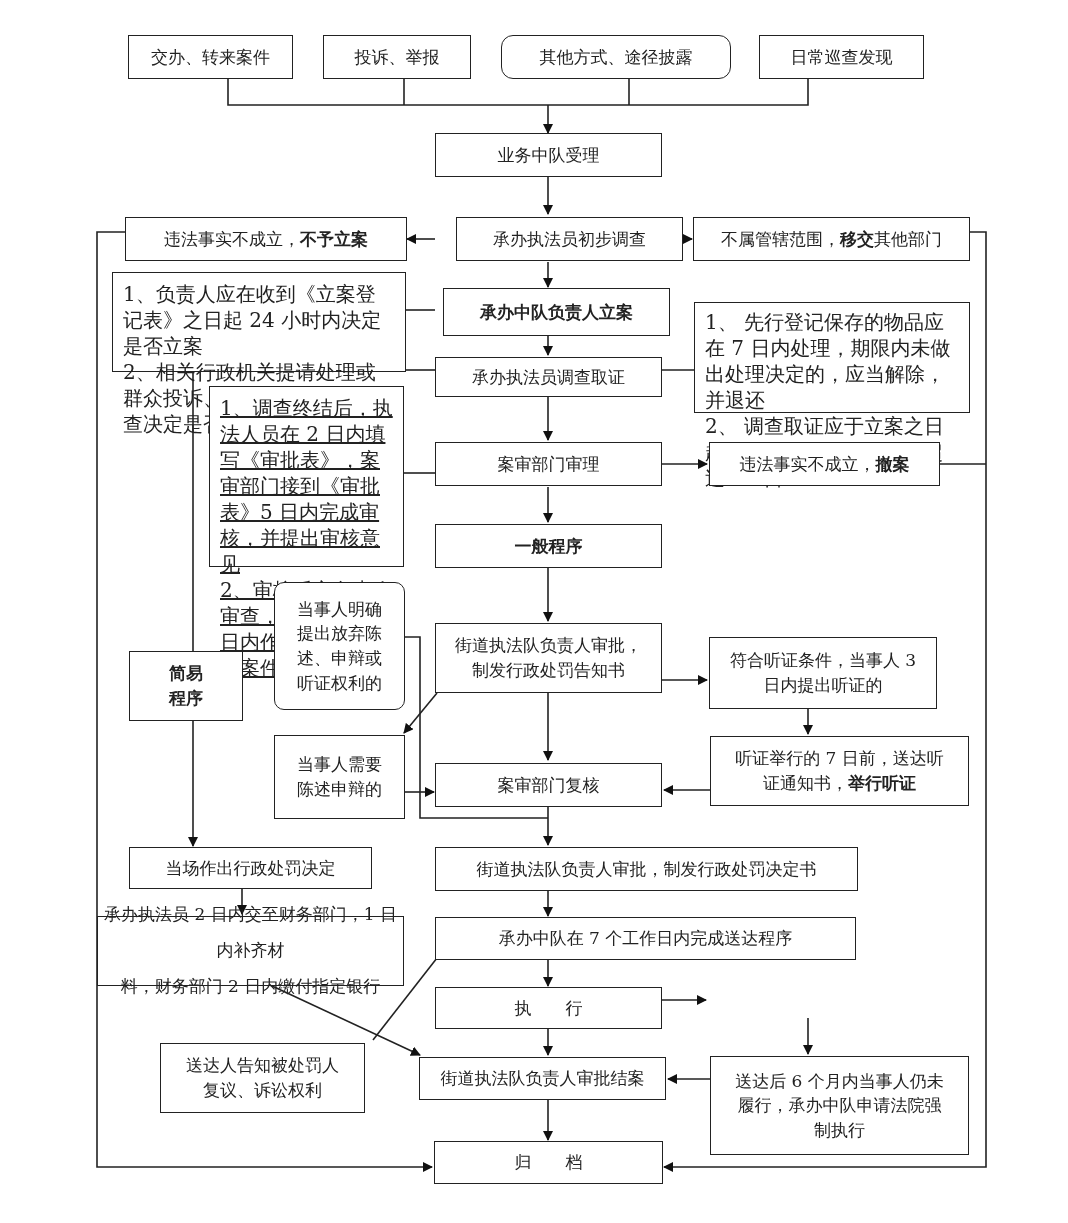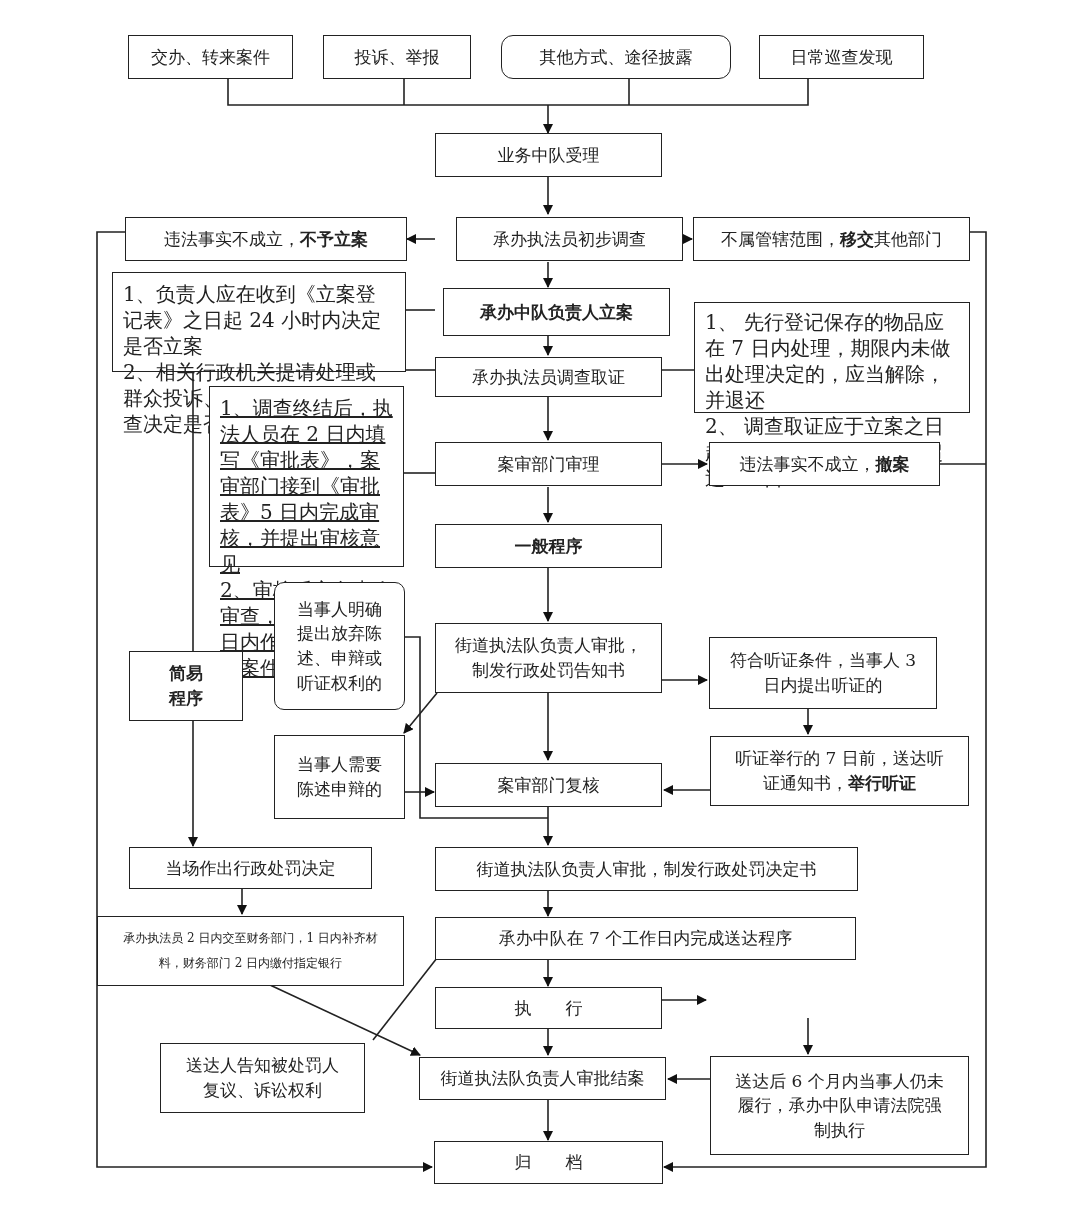--- a/index.html
+++ b/index.html
@@ -6,21 +6,21 @@
   body { width: 1068px; height: 1223px; position: relative; overflow: hidden;
          font-family: "DejaVu Serif", "Liberation Serif", serif; color: #222; }
   #canvas { position: absolute; left: 0; top: 0; width: 1068px; height: 1223px; }
   svg#wires { position: absolute; left: 0; top: 0; }
   .box { position: absolute; box-sizing: border-box; border: 1.6px solid #222;
          background: #fff; display: flex; align-items: center; justify-content: center;
          text-align: center; font-size: 17px; line-height: 1.45; padding: 2px 6px; }
   .box.left { justify-content: flex-start; text-align: left; }
   .box .txt { white-space: pre-line; }
   .box.small { font-size: 20px; line-height: 1.3; align-items: flex-start; padding: 8px 10px; }
-  .box.tiny { font-size: 12px; line-height: 2.1; text-align: center; }
+  .box.tiny { font-size: 17px; line-height: 2.1; text-align: center; }
   .box.bold .txt { font-weight: bold; }
   b.em { font-weight: bold; }
 </style>
 </head>
 <body>
 
 <div id="canvas">
   <svg id="wires" width="1068" height="1223">
     <defs>
       <marker id="arr" markerWidth="10" markerHeight="10" refX="9" refY="5" orient="auto" markerUnits="userSpaceOnUse">

